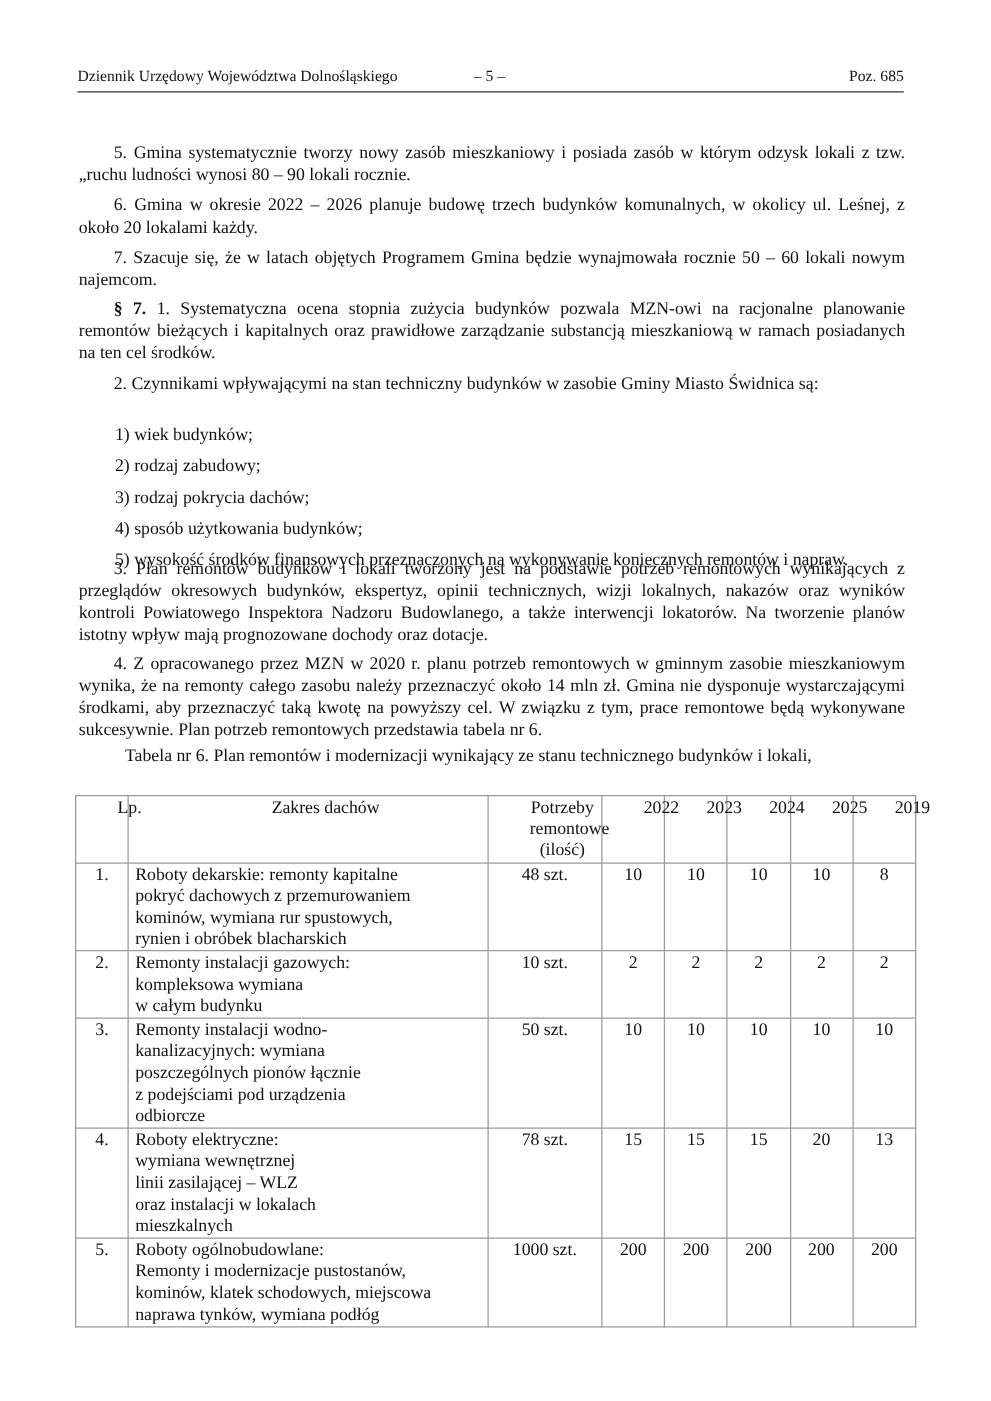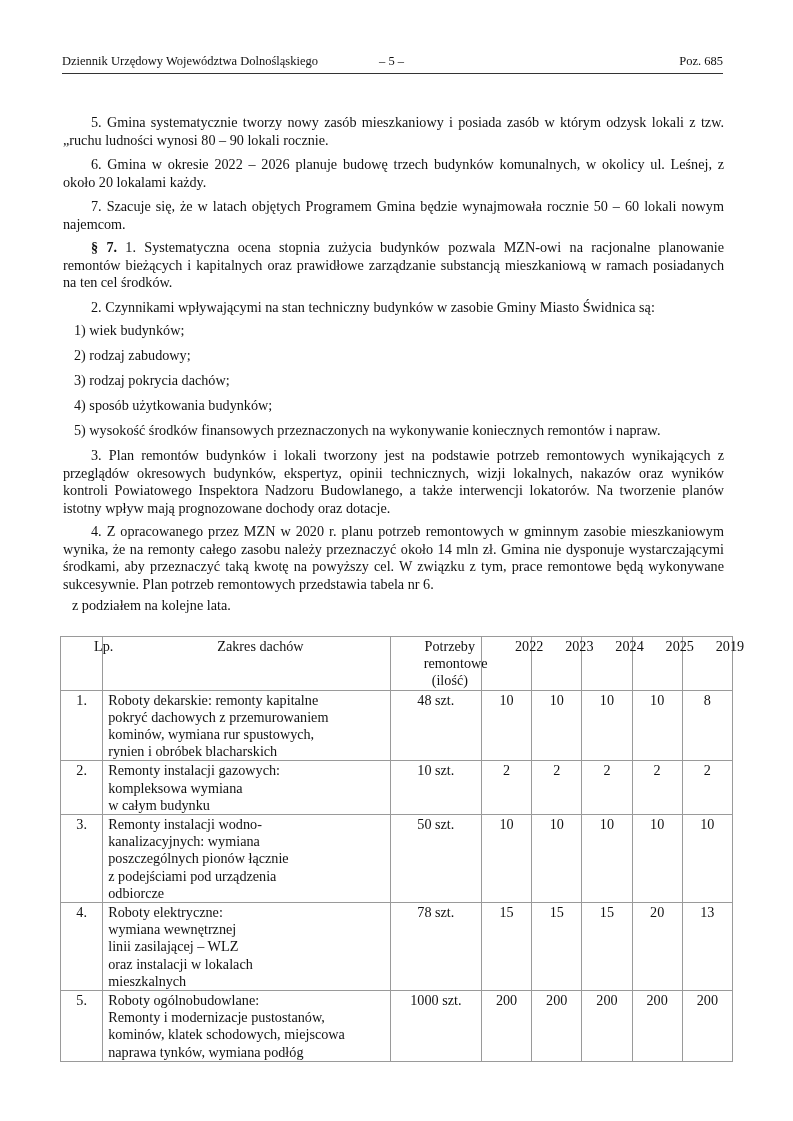--- a/index.html
+++ b/index.html
@@ -52,21 +52,21 @@
       position: absolute;
       left: 0;
       width: 661px;
       text-indent: 28px;
       margin: 1px;
     }
     .para.last-left { text-align-last: left; }
     .list-item {
       position: absolute;
       left: 12px;
-      margin: 0;
+      margin: 18px;
     }
     .bold { font-weight: bold; }
 
     .caption {
       position: absolute;
       left: 72px;
       width: 651px;
       top: 597px;
       font-size: 14.2px;
       line-height: 17.6px;
@@ -128,21 +128,21 @@
     <p class="list-item" style="top:372px;">3) rodzaj pokrycia dachów;</p>
     <p class="list-item" style="top:397px;">4) sposób użytkowania budynków;</p>
     <p class="list-item" style="top:422px;">5) wysokość środków finansowych przeznaczonych na wykonywanie koniecznych remontów i napraw.</p>
 
     <p class="para last-left" style="top:446px;">3. Plan remontów budynków i lokali tworzony jest na podstawie potrzeb remontowych wynikających z przeglądów okresowych budynków, ekspertyz, opinii technicznych, wizji lokalnych, nakazów oraz wyników kontroli Powiatowego Inspektora Nadzoru Budowlanego, a także interwencji lokatorów. Na tworzenie planów istotny wpływ mają prognozowane dochody oraz dotacje.</p>
 
     <p class="para last-left" style="top:522px;">4. Z opracowanego przez MZN w 2020 r. planu potrzeb remontowych w gminnym zasobie mieszkaniowym wynika, że na remonty całego zasobu należy przeznaczyć około 14 mln zł. Gmina nie dysponuje wystarczającymi środkami, aby przeznaczyć taką kwotę na powyższy cel. W związku z tym, prace remontowe będą wykonywane sukcesywnie. Plan potrzeb remontowych przedstawia tabela nr 6.</p>
   </div>
 
   <div class="caption">
-    <span class="line2">z podziałem na kolejne lata.</span>
+    <span>Tabela nr 6. Plan remontów i modernizacji wynikający ze stanu technicznego budynków i lokali,</span>
   </div>
 
   <table class="plan">
     <colgroup>
       <col class="col-lp">
       <col class="col-zakres">
       <col class="col-potrz">
       <col class="col-year">
         <col class="col-year">
         <col class="col-year">

